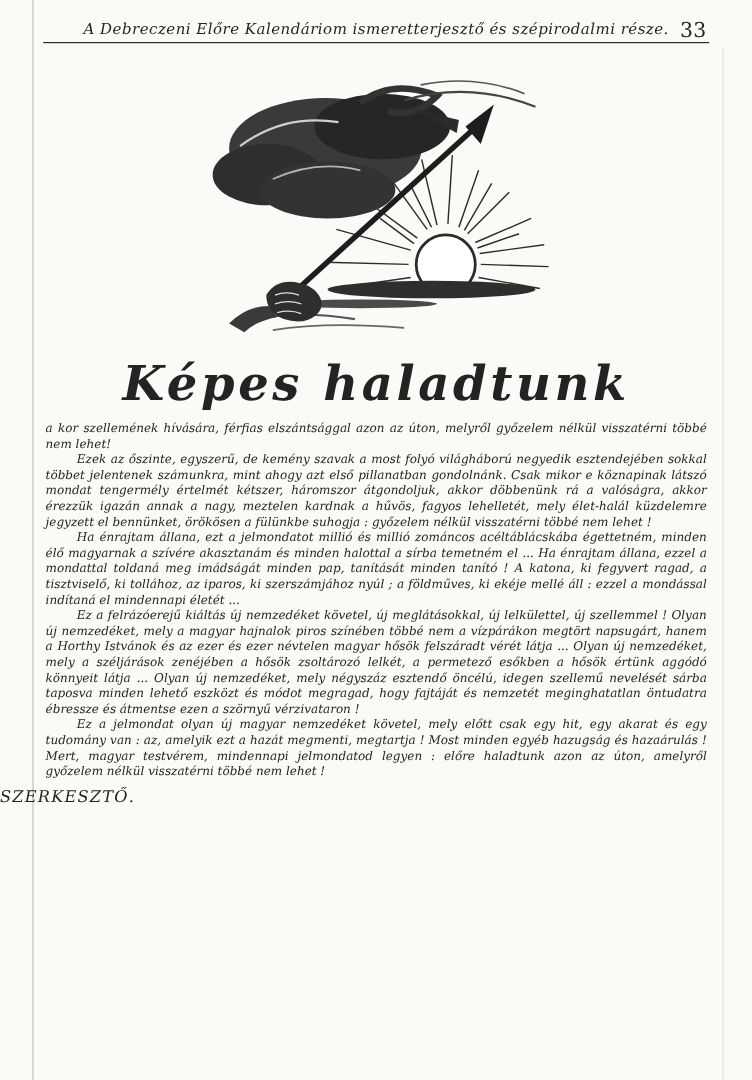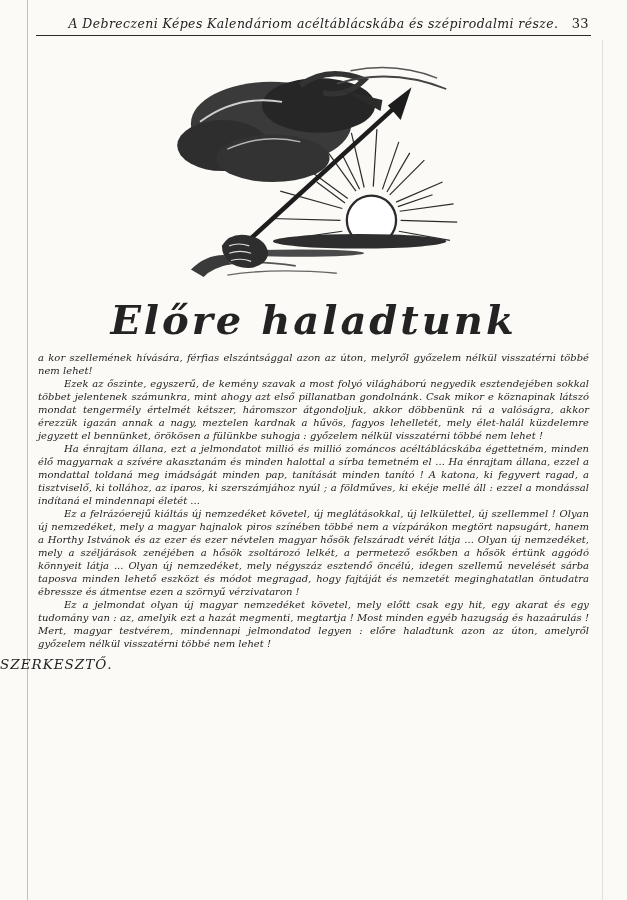--- a/index.html
+++ b/index.html
@@ -28,21 +28,21 @@
     border-bottom:1.6px solid #2b2b2b;
     font-style:italic;
     font-size:12.5px;
     letter-spacing:.4px;
     text-align:center;
     white-space:nowrap;
   }
   .running-head .pageno{
     position:absolute;right:2px;top:0;
     font-style:normal;
-    font-size:13px;
+    font-size:17px;
   }
   .illustration-wrap{
     margin:22px auto 4px auto;
     width:330px;height:228px;
     text-align:center;
   }
   .article-title{
     margin:10px 0 8px 0;
     text-align:center;
     font-style:italic;
@@ -66,21 +66,21 @@
     font-size:13.5px;
     letter-spacing:1px;
   }
 </style>
 </head>
 <body>
 
 <div class="page">
 
   <div class="running-head">
-    <span>A Debreczeni Képes Kalendáriom acéltáblácskába és szépirodalmi része.</span>
+    <span>A Debreczeni Előre Kalendáriom ismeretterjesztő és szépirodalmi része.</span>
     <span class="pageno">33</span>
   </div>
 
   <div class="illustration-wrap">
     <svg viewBox="0 0 330 250" width="330" height="228">
 
       <g stroke="#2b2b2b" stroke-width="1.3">
         <line x1="194" y1="178" x2="118" y2="176"></line>
         <line x1="196" y1="165" x2="128" y2="146"></line>
         <line x1="202" y1="154" x2="150" y2="116"></line>
@@ -128,21 +128,21 @@
       <g>
         <path d="M30,232 q16,-16 36,-16 l8,10 q-20,4 -30,14 Z" fill="#3a3a3a"></path>
         <path d="M64,206 q8,-14 26,-12 q16,2 22,12 q6,10 -2,18 q-12,10 -30,4 q-16,-6 -16,-22 Z" fill="#2e2e2e"></path>
         <path d="M72,206 q10,-4 22,0" stroke="#ddd" stroke-width="1.2" fill="none"></path>
         <path d="M72,214 q12,-4 24,0" stroke="#ddd" stroke-width="1.2" fill="none"></path>
         <path d="M74,222 q12,-3 22,1" stroke="#ddd" stroke-width="1.2" fill="none"></path>
       </g>
     </svg>
   </div>
 
-  <h1 class="article-title">Előre haladtunk</h1>
+  <h1 class="article-title">Képes haladtunk</h1>
 
   <div class="body-text">
     <p class="no-indent">a kor szellemének hívására, férfias elszántsággal azon az úton, melyről győzelem nélkül visszatérni többé nem lehet!</p>
     <p>Ezek az őszinte, egyszerű, de kemény szavak a most folyó világháború negyedik esztendejében sokkal többet jelentenek számunkra, mint ahogy azt első pillanatban gondolnánk. Csak mikor e köznapinak látszó mondat tengermély értelmét kétszer, háromszor átgondoljuk, akkor döbbenünk rá a valóságra, akkor érezzük igazán annak a nagy, meztelen kardnak a hűvös, fagyos lehelletét, mely élet-halál küzdelemre jegyzett el bennünket, örökösen a fülünkbe suhogja : győzelem nélkül visszatérni többé nem lehet !</p>
     <p>Ha énrajtam állana, ezt a jelmondatot millió és millió zománcos acéltáblácskába égettetném, minden élő magyarnak a szívére akasztanám és minden halottal a sírba temetném el ... Ha énrajtam állana, ezzel a mondattal toldaná meg imádságát minden pap, tanítását minden tanító ! A katona, ki fegyvert ragad, a tisztviselő, ki tollához, az iparos, ki szerszámjához nyúl ; a földműves, ki ekéje mellé áll : ezzel a mondással indítaná el mindennapi életét ...</p>
     <p>Ez a felrázóerejű kiáltás új nemzedéket követel, új meglátásokkal, új lelkülettel, új szellemmel ! Olyan új nemzedéket, mely a magyar hajnalok piros színében többé nem a vízpárákon megtört napsugárt, hanem a Horthy Istvánok és az ezer és ezer névtelen magyar hősök felszáradt vérét látja ... Olyan új nemzedéket, mely a széljárások zenéjében a hősök zsoltározó lelkét, a permetező esőkben a hősök értünk aggódó könnyeit látja ... Olyan új nemzedéket, mely négyszáz esztendő öncélú, idegen szellemű nevelését sárba taposva minden lehető eszközt és módot megragad, hogy fajtáját és nemzetét meginghatatlan öntudatra ébressze és átmentse ezen a szörnyű vérzivataron !</p>
     <p>Ez a jelmondat olyan új magyar nemzedéket követel, mely előtt csak egy hit, egy akarat és egy tudomány van : az, amelyik ezt a hazát megmenti, megtartja ! Most minden egyéb hazugság és hazaárulás ! Mert, magyar testvérem, mindennapi jelmondatod legyen : előre haladtunk azon az úton, amelyről győzelem nélkül visszatérni többé nem lehet !</p>
   </div>
 
   <div class="signature">SZERKESZTŐ.</div>

